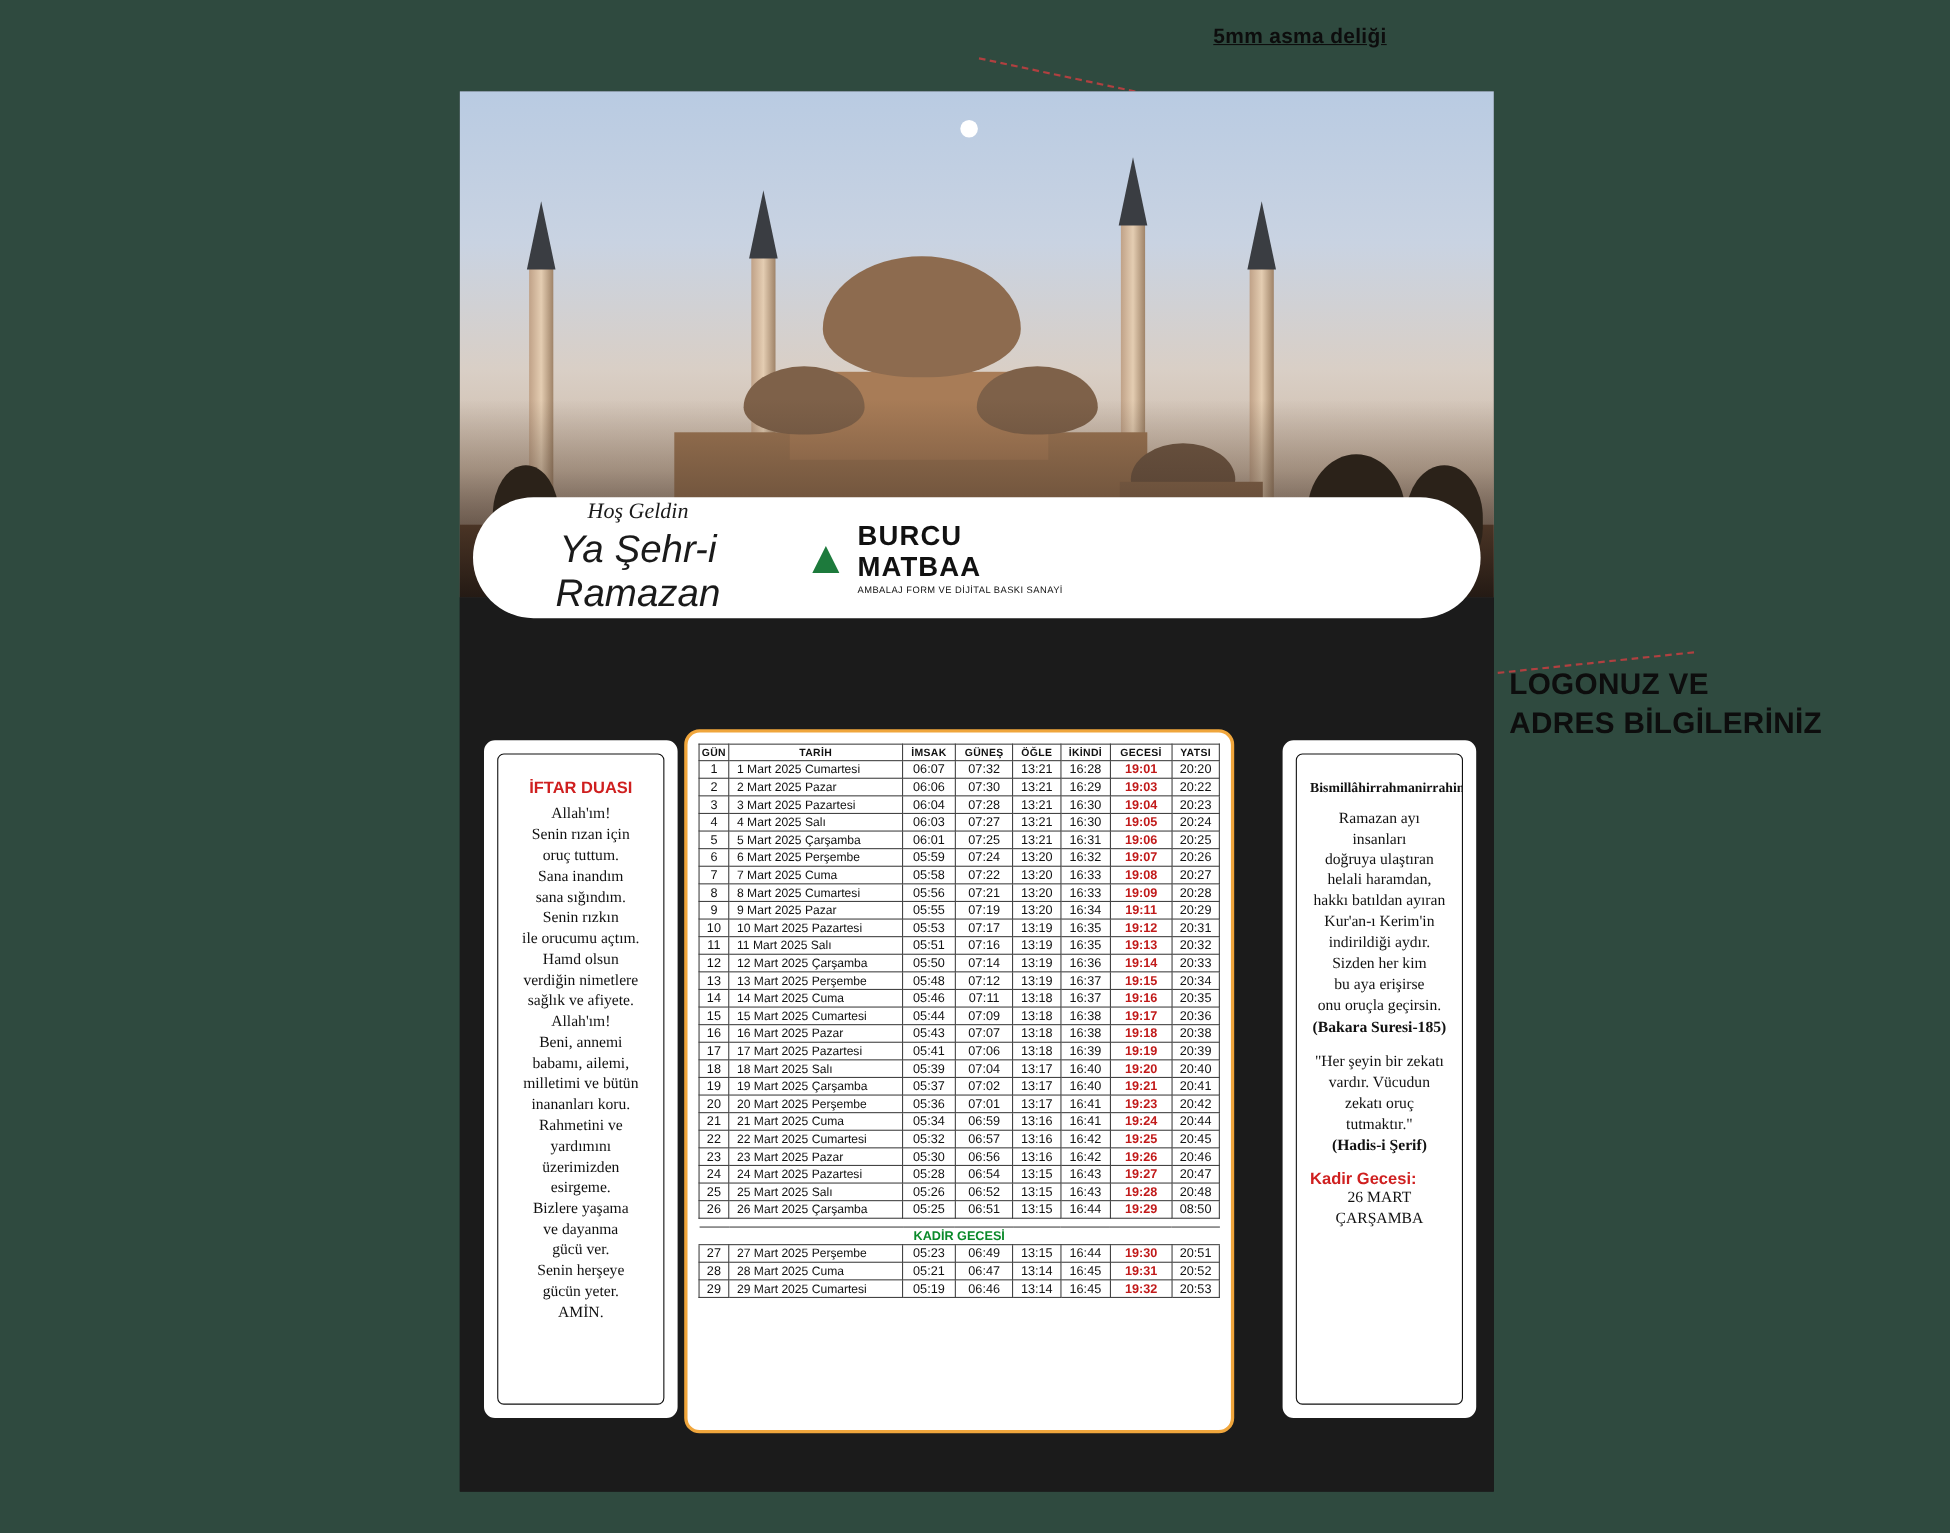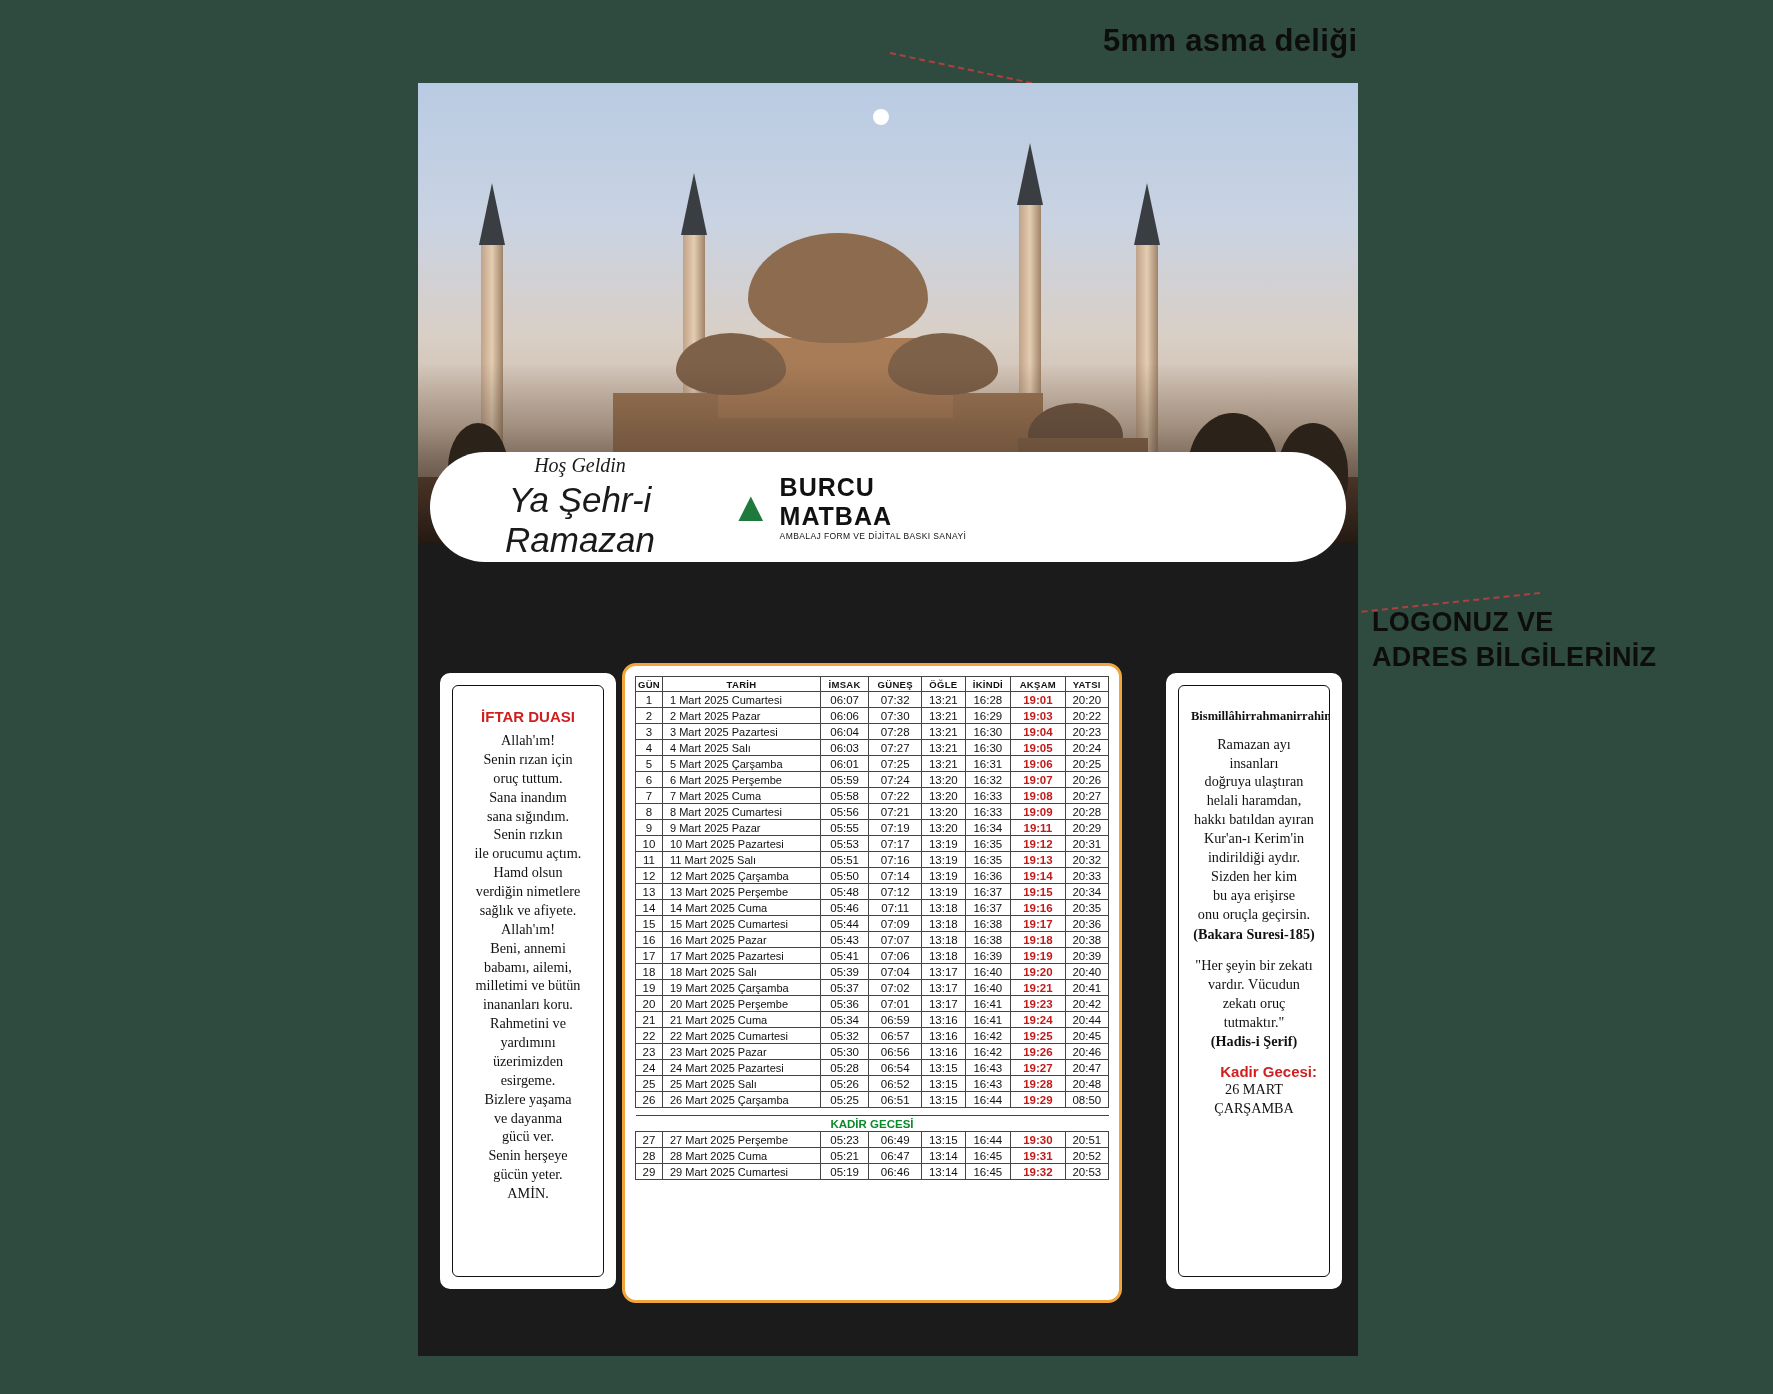--- a/index.html
+++ b/index.html
@@ -4,21 +4,21 @@
 <style>
   html,body{margin:0;padding:0;}
   body{
     width:1773px;height:1394px;
     background:#2f4a3f;
     font-family:"Liberation Sans", sans-serif;
     position:relative;overflow:hidden;
   }
   
   .ann{position:absolute;color:#0d0d0d;font-weight:bold;letter-spacing:.3px;}
-  #ann-top{left:1103px;top:23px;font-size:31px;}
+  #ann-top{left:1103px;top:23px;font-size:19px;text-decoration:underline;}
   #ann-right{left:1372px;top:605px;font-size:27px;line-height:1.28;}
   .dash{position:absolute;border-top:2px dashed #b04040;}
   #dash-top{left:890px;top:52px;width:205px;transform:rotate(12deg);transform-origin:left center;}
   #dash-right{left:1330px;top:592px;width:210px;transform:rotate(-6deg);transform-origin:right center;}
   
   #poster{position:absolute;left:418px;top:83px;width:940px;height:1273px;background:#1b1b1b;}
   
   #hero{position:absolute;left:0;top:0;width:940px;height:460px;overflow:hidden;
         background:linear-gradient(#b9cbe2 0%,#c9d3e2 30%,#d9cfc6 55%,#cdb9a6 75%,#6d5a50 100%);}
   .hole{position:absolute;left:455px;top:26px;width:16px;height:16px;border-radius:50%;background:#fff;z-index:6;}
@@ -45,21 +45,21 @@
   #addr{flex:1;font-size:15.5px;font-weight:bold;line-height:1.33;color:#111;text-align:right;padding-right:18px;}
   
   #lower{position:absolute;left:0;top:460px;width:940px;height:813px;background:#1b1b1b;}
   
   .orn{position:absolute;top:130px;width:170px;height:610px;border:3px solid #fff;border-radius:10px;background:#fff;}
   #orn-left{left:22px;}
   #orn-right{left:748px;}
   .orn-inner{position:absolute;left:9px;top:9px;right:9px;bottom:9px;border:1.5px solid #111;border-radius:6px;padding:22px 12px;box-sizing:border-box;overflow:hidden;}
   .orn-title{color:#cf1f1f;font-weight:bold;font-size:15px;text-align:center;margin-bottom:6px;}
   .orn-body{font-family:"Liberation Serif",serif;font-size:14.2px;line-height:1.33;text-align:center;color:#111;}
-  .kadir{color:#cf1f1f;font-weight:bold;font-size:15px;margin-top:12px;text-align:right;}
+  .kadir{color:#cf1f1f;font-weight:bold;font-size:15px;margin-top:12px;text-align:left;}
   
   #card{position:absolute;left:204px;top:120px;width:500px;height:640px;background:#fff;border:3px solid #f0a63c;border-radius:14px;padding:10px 10px 6px 10px;box-sizing:border-box;}
   table{border-collapse:collapse;width:100%;font-size:11.5px;color:#111;}
   th,td{border:1px solid #444;text-align:center;padding:1.5px 0;}
   th{font-size:9.5px;font-weight:bold;background:#fff;letter-spacing:.3px;}
   td.day{width:26px;}
   td.date{text-align:left;padding-left:7px;width:150px;font-size:11px;}
   td.aksam{color:#c11a1a;font-weight:bold;}
   .kadirrow td{color:#0a8a2a;font-weight:bold;font-size:11.5px;border-left:none;border-right:none;}
   .spacer td{border:none;height:4px;}
@@ -187,21 +187,21 @@
     <div id="card">
       <table>
         <thead>
           <tr>
             <th>GÜN</th>
             <th>TARİH</th>
             <th>İMSAK</th>
             <th>GÜNEŞ</th>
             <th>ÖĞLE</th>
             <th>İKİNDİ</th>
-            <th>AKŞAM</th>
+            <th>GECESİ</th>
             <th>YATSI</th>
           </tr>
         </thead>
         <tbody id="tbody">
             <tr>
               <td class="day">1</td>
               <td class="date">1 Mart 2025 Cumartesi</td>
               <td>06:07</td>
               <td>07:32</td>
               <td>13:21</td>

